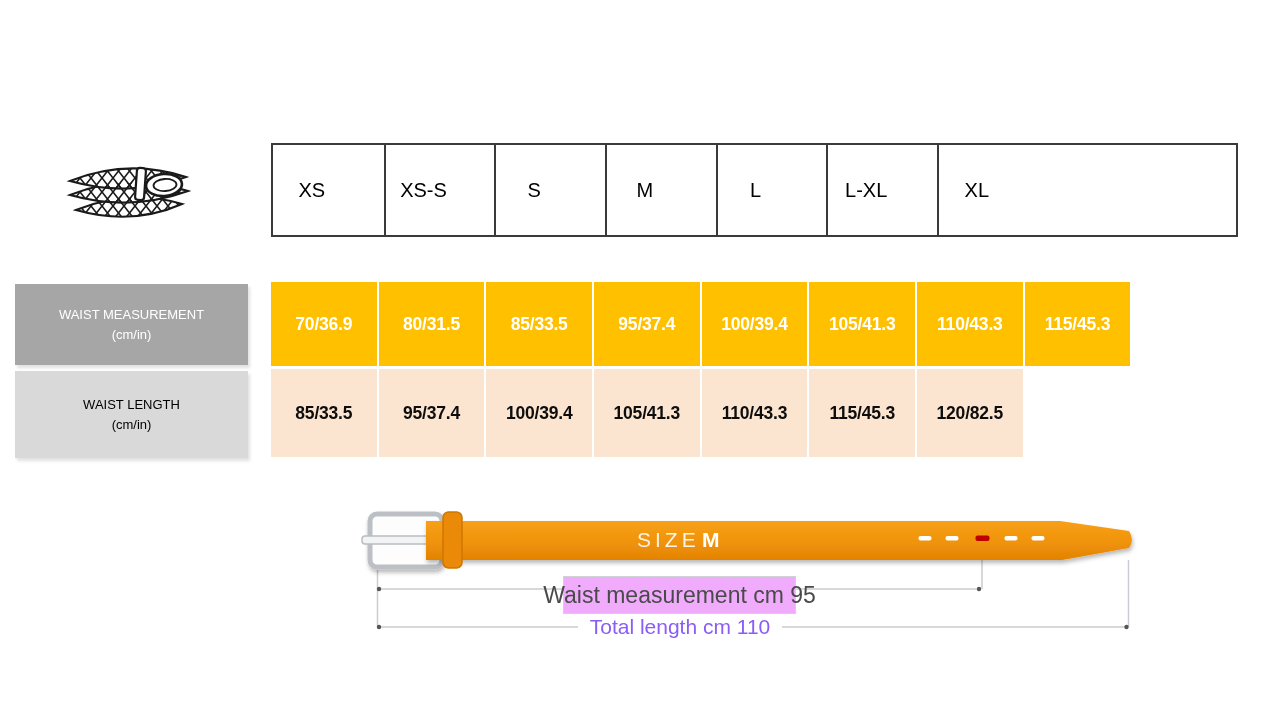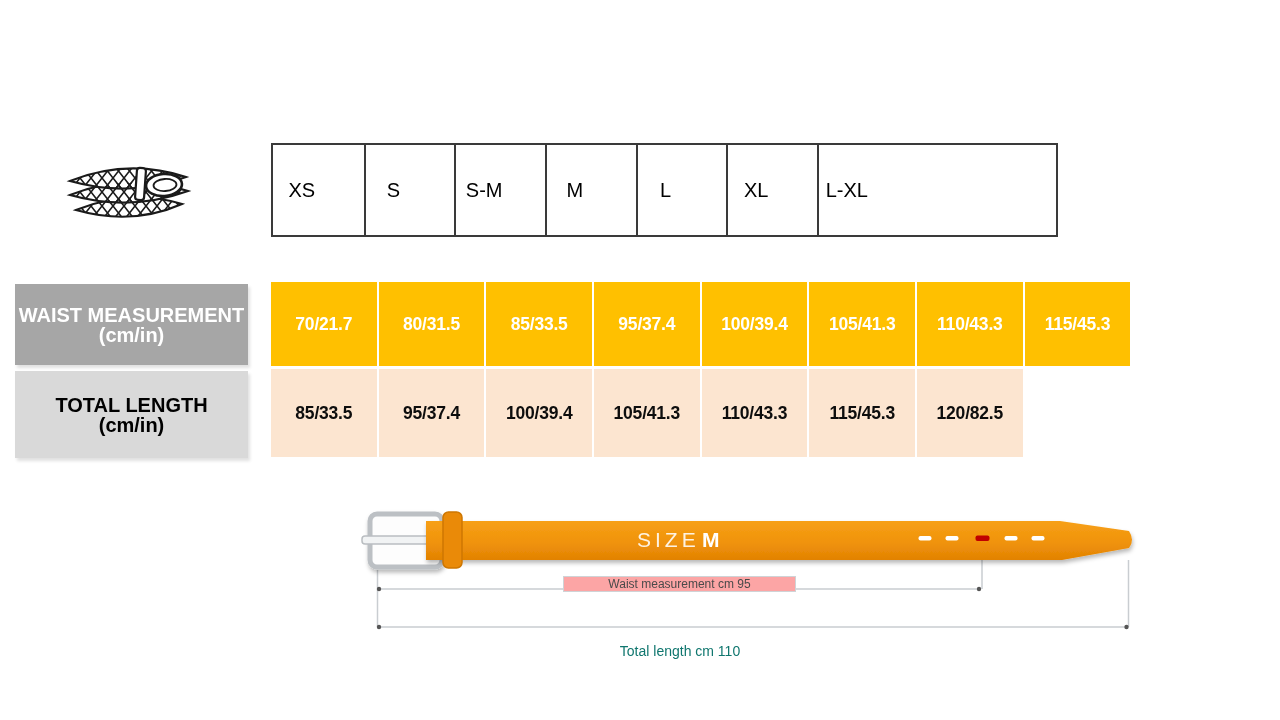--- a/index.html
+++ b/index.html
@@ -7,35 +7,35 @@
     width:1280px;height:720px;position:relative;background:#ffffff;
     font-family:"Liberation Sans",sans-serif;overflow:hidden;
   }
   .abs{position:absolute;}
 
   
   .belt-photo{left:58px;top:150px;width:146px;height:84px;}
 
   
   .header-row{
-    left:271px;top:143px;width:787px;height:94px;
+    left:271px;top:143px;width:967px;height:94px;
     display:grid;grid-template-columns:repeat(9,1fr);
     border:2px solid #3a3a3a;box-sizing:border-box;background:#fff;gap:33px;
   }
   .hcell{
     display:flex;align-items:center;justify-content:center;
     font-size:20px;color:#000;border-left:2px solid #3a3a3a;
   }
   .hcell:first-child{border-left:none;}
 
   
   .label-box{
     left:15px;width:233px;display:flex;flex-direction:column;
     align-items:center;justify-content:center;
-    font-weight:bold;font-size:20px;line-height:20px;
+    font-weight:normal;font-size:13px;line-height:20px;
     box-shadow:2px 3px 3px rgba(0,0,0,0.12);
   }
   .label-waist{top:284px;height:81px;background:#A6A6A6;color:#ffffff;}
   .label-length{top:371px;height:87px;background:#D9D9D9;color:#000000;}
 
   
   .data-row{
     left:271px;width:967px;display:grid;
     grid-template-columns:repeat(9,1fr);gap:2px;
   }
@@ -45,29 +45,29 @@
     display:flex;align-items:center;justify-content:center;
     font-weight:bold;font-size:17.5px;letter-spacing:-0.2px;
   }
   .row-waist .dcell{background:#FFC000;color:#ffffff;}
   .row-length .dcell{background:#FCE5D0;color:#0d0d0d;}
 
   
   .diagram{left:350px;top:495px;width:800px;height:155px;z-index:1;}
 
   .ann-box{
-    left:563px;top:576px;width:233px;height:16px;z-index:2;
-    background:#fca5a5;border:1px solid #cfd3d6;box-sizing:border-box;
+    left:563px;top:576px;width:233px;height:38px;z-index:2;
+    background:#f0abfc;border:1px solid #cfd3d6;box-sizing:border-box;
     display:flex;align-items:center;justify-content:center;
-    font-size:12px;color:#4a4a4a;white-space:nowrap;
+    font-size:23px;color:#4a4a4a;white-space:nowrap;
   }
   .ann-plain{
     left:578px;top:614px;width:204px;height:26px;z-index:2;
     background:#ffffff;display:flex;align-items:center;justify-content:center;
-    font-size:14px;color:#0f766e;white-space:nowrap;margin-top:24px;
+    font-size:21px;color:#8b5cf6;white-space:nowrap;
   }
 </style>
 </head>
 <body>
 
 <div class="stage">
 
   <svg class="abs belt-photo" viewBox="0 0 146 84">
     <defs>
       <pattern id="braidp" width="11" height="14" patternUnits="userSpaceOnUse">
@@ -88,45 +88,45 @@
       <rect x="78" y="18" width="9" height="32" rx="3" fill="#ffffff" stroke="#1a1a1a" stroke-width="2.2" transform="rotate(4 82 34)"></rect>
     </g>
     <g>
       <ellipse cx="106" cy="35" rx="18" ry="11" fill="#ffffff" stroke="#1a1a1a" stroke-width="2.6" transform="rotate(-4 106 35)"></ellipse>
       <ellipse cx="107" cy="35" rx="11.5" ry="6" fill="#ffffff" stroke="#1a1a1a" stroke-width="1.8" transform="rotate(-4 107 35)"></ellipse>
     </g>
   </svg>
 
   <div class="abs header-row">
     <div class="hcell">XS</div>
+    <div class="hcell">XS-S</div>
     <div class="hcell">S</div>
-    <div class="hcell">S-M</div>
     <div class="hcell">M</div>
     <div class="hcell">L</div>
+    <div class="hcell">L-XL</div>
     <div class="hcell">XL</div>
-    <div class="hcell">L-XL</div>
   </div>
 
   <div class="abs label-box label-waist">
     <div>WAIST MEASUREMENT</div>
     <div>(cm/in)</div>
   </div>
   <div class="abs data-row row-waist">
-    <div class="dcell">70/21.7</div>
+    <div class="dcell">70/36.9</div>
     <div class="dcell">80/31.5</div>
     <div class="dcell">85/33.5</div>
     <div class="dcell">95/37.4</div>
     <div class="dcell">100/39.4</div>
     <div class="dcell">105/41.3</div>
     <div class="dcell">110/43.3</div>
     <div class="dcell">115/45.3</div>
   </div>
 
   <div class="abs label-box label-length">
-    <div>TOTAL LENGTH</div>
+    <div>WAIST LENGTH</div>
     <div>(cm/in)</div>
   </div>
   <div class="abs data-row row-length">
     <div class="dcell">85/33.5</div>
     <div class="dcell">95/37.4</div>
     <div class="dcell">100/39.4</div>
     <div class="dcell">105/41.3</div>
     <div class="dcell">110/43.3</div>
     <div class="dcell">115/45.3</div>
     <div class="dcell">120/82.5</div>

